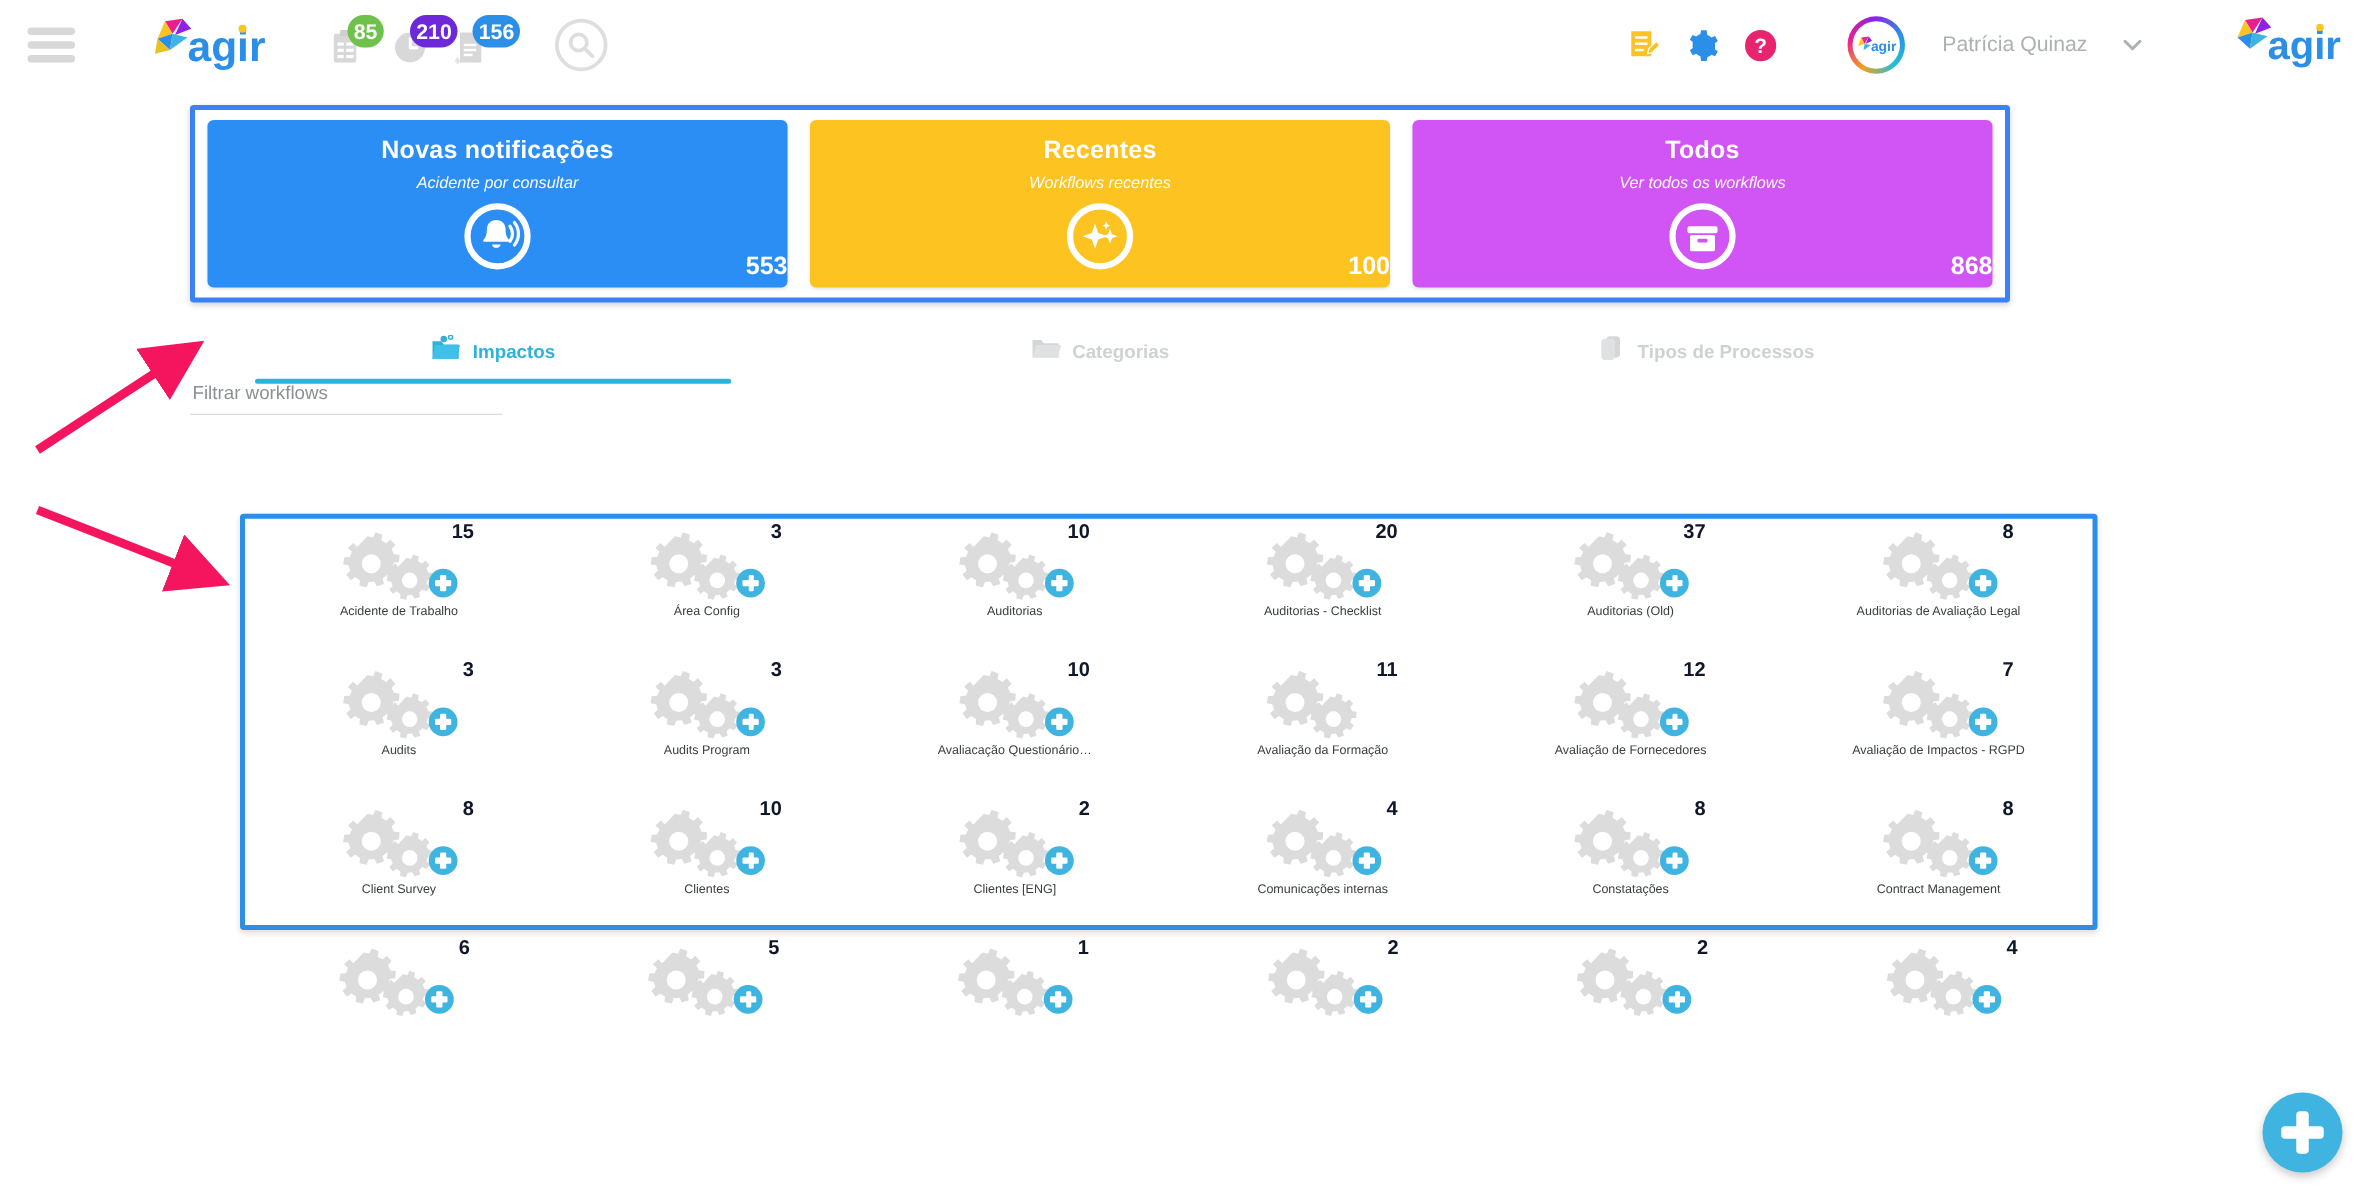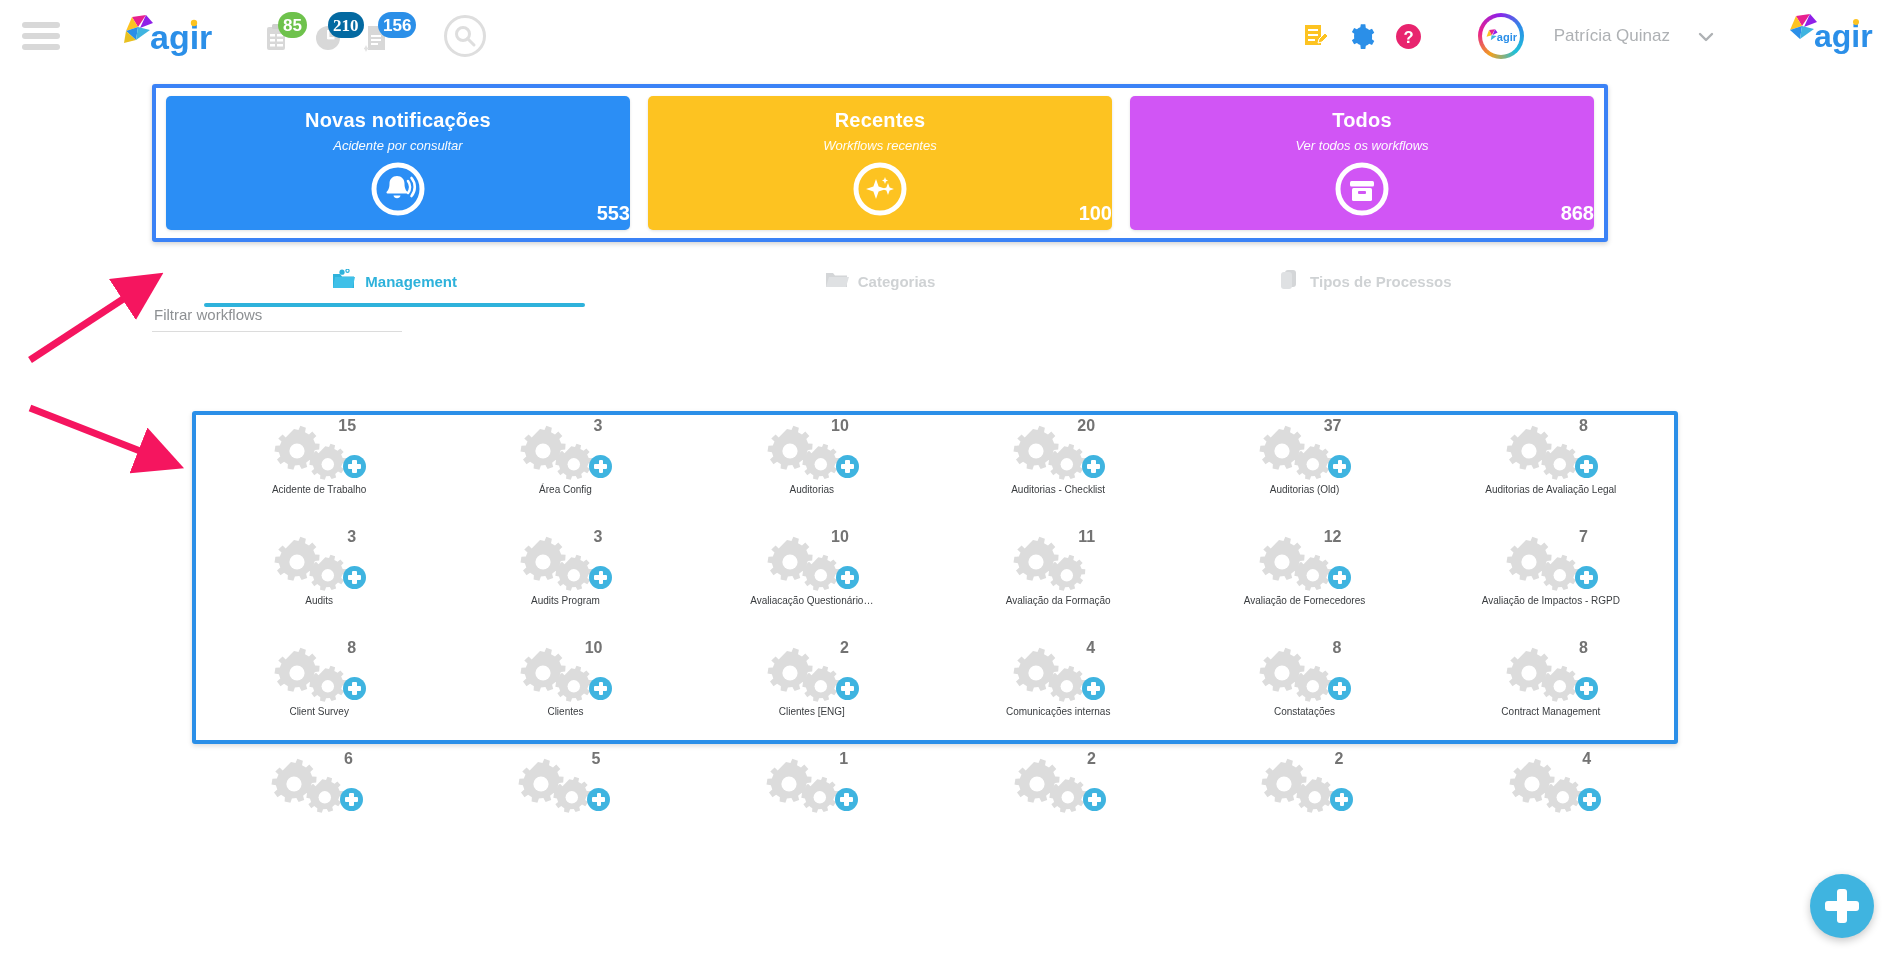--- a/index.html
+++ b/index.html
@@ -32,21 +32,21 @@
   .nav-icon-wrap { position: relative; width: 34px; height: 40px; cursor: pointer; }
   .nav-icon-wrap svg { position: absolute; left: 0; top: 8px; }
   .badge {
     position: absolute; top: -4px; left: 14px;
     min-width: 26px; height: 26px; border-radius: 13px;
     color: #fff; font-size: 17px; font-weight: bold;
     display: flex; align-items: center; justify-content: center;
     padding: 0 5px; line-height: 1;
   }
   .badge.green { background: #6ec24c; }
-  .badge.red   { background: #0369a1; font-family: Liberation Serif, serif; }
+  .badge.red   { background: #6d28d9; }
   .badge.blue  { background: #2b8fe8; }
 
   .search-circle {
     width: 42px; height: 42px; border-radius: 50%;
     border: 3px solid #dedede; margin-left: 22px;
     display: flex; align-items: center; justify-content: center; cursor: pointer;
   }
 
   .topbar-right {
     margin-left: auto; display: flex; align-items: center; gap: 20px; padding-right: 22px;
@@ -133,22 +133,22 @@
   }
   .wf-item {
     height: 111px; position: relative; cursor: pointer;
     display: flex; flex-direction: column; align-items: center;
   }
   .wf-iconrow {
     position: relative; width: 130px; height: 62px; margin-top: 2px;
   }
   .wf-gears { position: absolute; left: 14px; top: 8px; }
   .wf-count {
-    position: absolute; right: 28px; top: 0px;
-    color: #737373; font-size: 16px; font-weight: bold;
+    position: absolute; right: 5px; top: 0px;
+    color: #0f172a; font-size: 16px; font-weight: bold;
   }
   .wf-plus {
     position: absolute; right: 18px; top: 38px;
     width: 23px; height: 23px; border-radius: 50%;
     background: #3fb4e0; display: flex; align-items: center; justify-content: center;
   }
   .wf-plus::before, .wf-plus::after {
     content: ""; position: absolute; background: #fff; border-radius: 1px;
   }
   .wf-plus::before { width: 13px; height: 4.5px; }
@@ -362,21 +362,21 @@
 
   <div class="tab active">
     <span>
       <svg width="24" height="22" viewBox="0 0 24 22" aria-hidden="true">
         <path d="M1 5 h7 l2 2.5 h12 V19 H1 Z" fill="#2eb2db"></path>
         <path d="M3 8 h20 l-2.5 11 H1 Z" fill="#3fc0e8"></path>
         <circle cx="10" cy="3.2" r="2.6" fill="#2eb2db"></circle>
         <circle cx="15.5" cy="1.8" r="1.6" fill="none" stroke="#2eb2db" stroke-width="1.2"></circle>
       </svg>
     </span>
-    <span>Management</span>
+    <span>Impactos</span>
   </div>
 
   <div class="tab">
     <span>
       <svg width="24" height="20" viewBox="0 0 24 20" aria-hidden="true">
         <path d="M1 3 h7 l2 2.5 h12 V17 H1 Z" fill="#d4d6d8"></path>
         <path d="M4 7 h20 l-3 10 H1 Z" fill="#dfe1e3"></path>
       </svg>
     </span>
     <span>Categorias</span>

